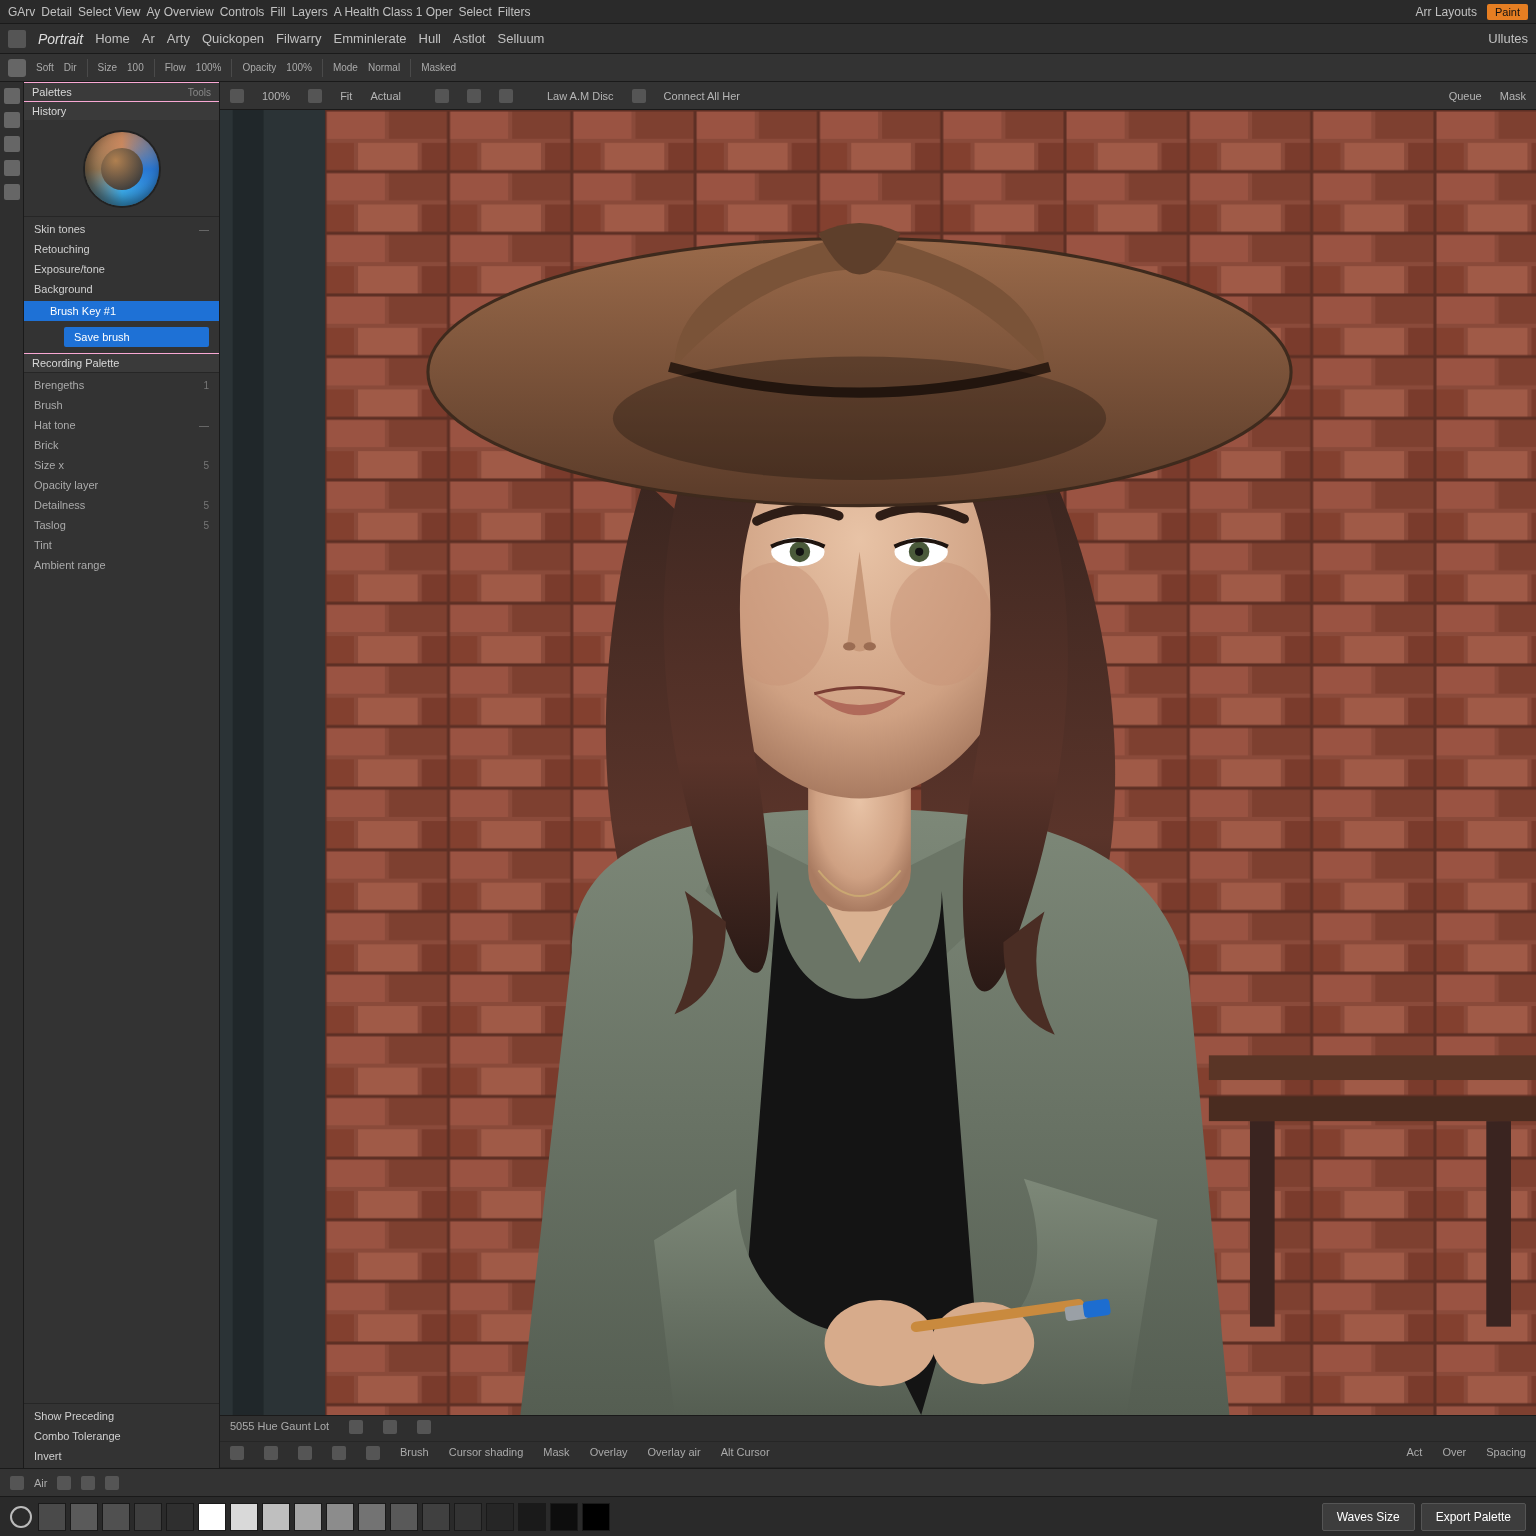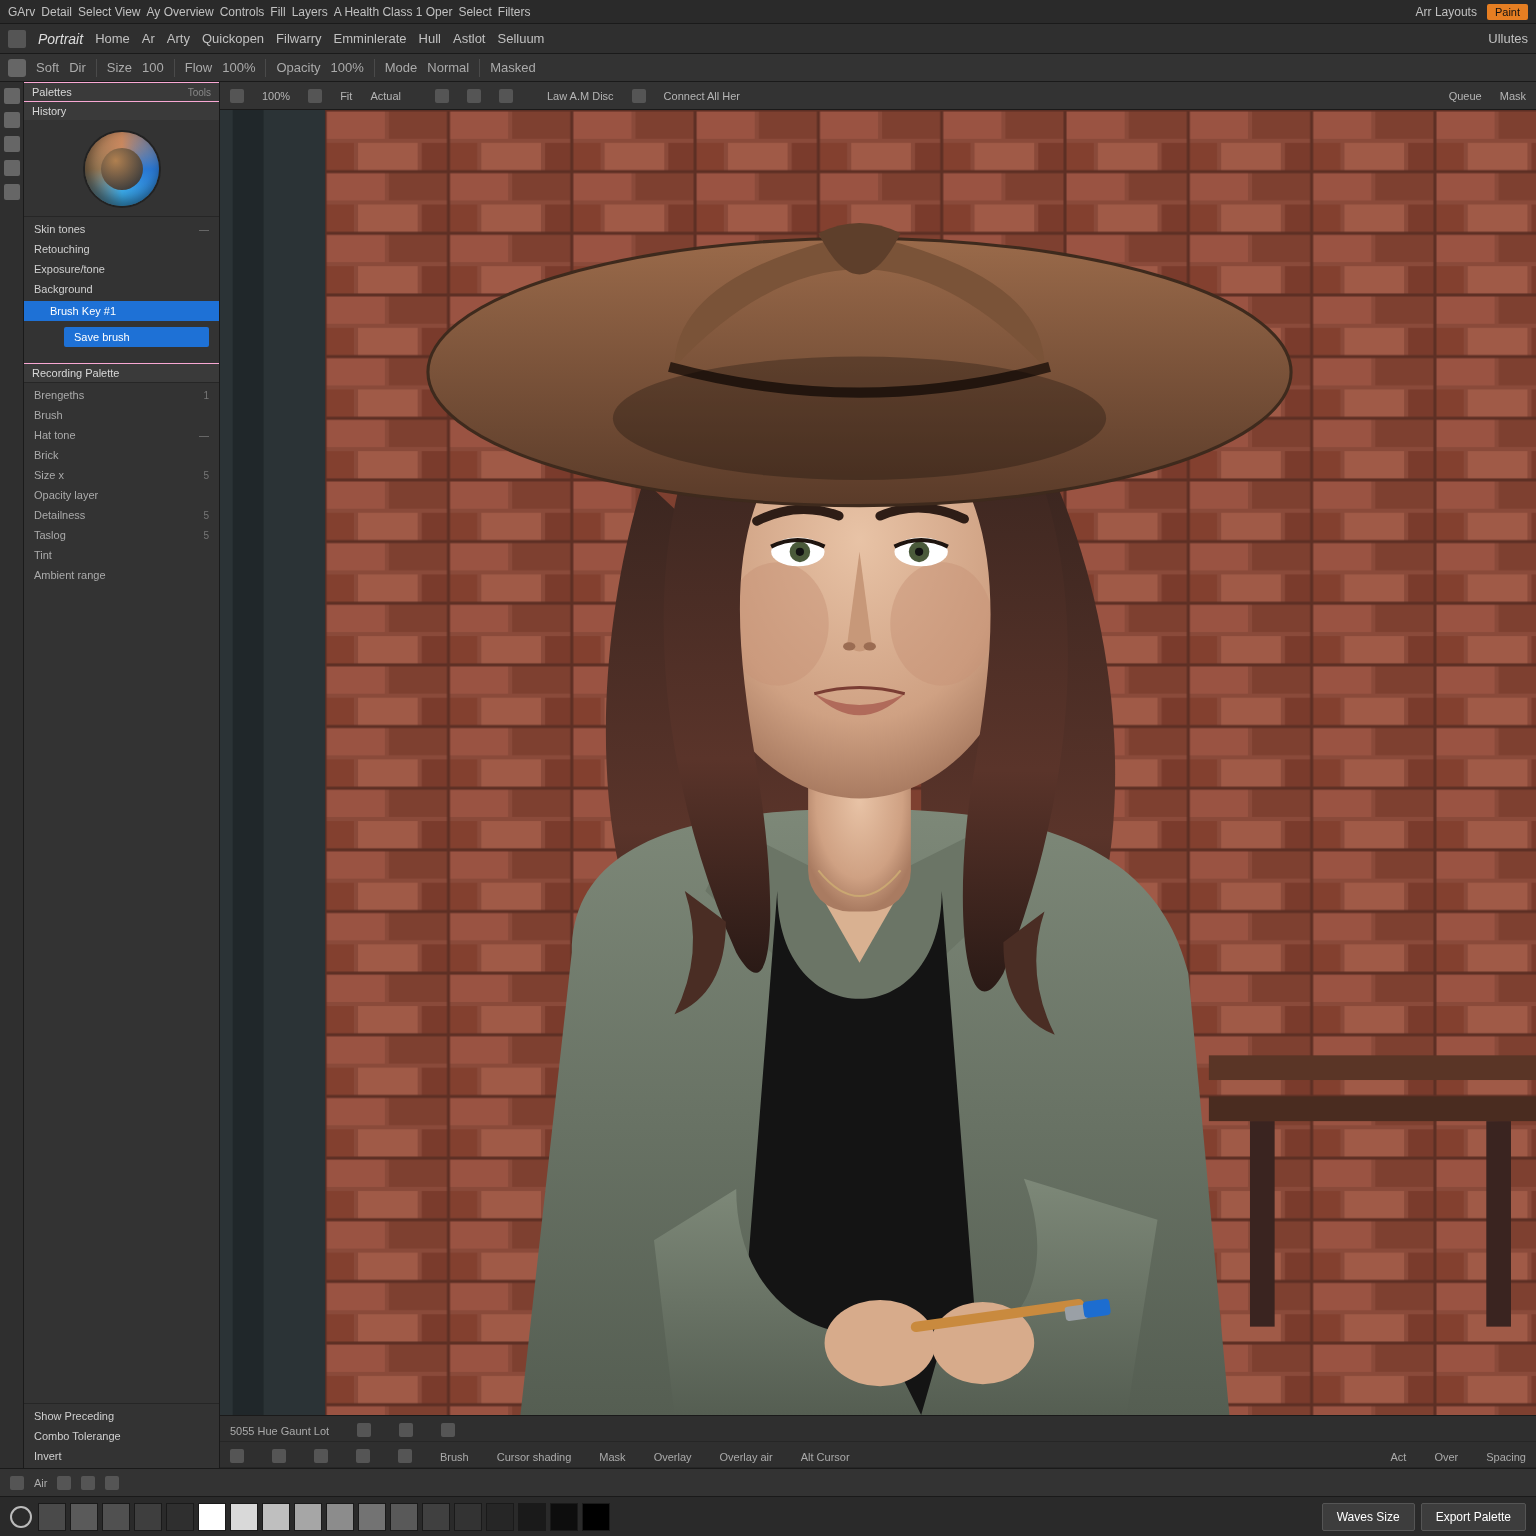--- a/index.html
+++ b/index.html
@@ -54,21 +54,21 @@
 
   
   .optbar {
     height: 28px;
     background: #333;
     display: flex;
     align-items: center;
     padding: 0 8px;
     gap: 10px;
     border-bottom: 1px solid #1a1a1a;
-    font-size: 13px;
+    font-size: 10px;
     color: #aaa;
   }
   .optbar .swatch { width: 18px; height: 18px; background: #666; border-radius: 3px; }
   .optbar .sep { width: 1px; height: 18px; background: #4a4a4a; }
 
   
   .main {
     flex: 1;
     display: flex;
     overflow: hidden;
@@ -155,21 +155,21 @@
     background: #1e71d6;
     color: #fff;
     padding: 4px 26px;
     font-size: 11px;
     display: flex;
     align-items: center;
     gap: 6px;
   }
   .blue-btn {
     display: inline-block;
-    margin: 6px 10px 16px 40px;
+    margin: 6px 10px 6px 40px;
     background: #1e71d6;
     color: #fff;
     font-size: 11px;
     padding: 4px 10px;
     border-radius: 2px;
   }
 
   
   .canvas-wrap {
     flex: 1;
@@ -245,22 +245,22 @@
   }
 
   
   .belowcanvas {
     background: #2f2f2f;
     border-top: 1px solid #1a1a1a;
   }
   .bc-row {
     height: 26px;
     display: flex;
-    align-items: flex-end;
-    gap: 28px;
+    align-items: flex-start;
+    gap: 20px;
     padding: 4px 10px;
     font-size: 11px;
     color: #aaa;
     border-bottom: 1px solid #262626;
   }
   .bc-row .ico { width: 14px; height: 14px; background: #555; border-radius: 2px; }
 </style>
 </head>
 <body>
 

